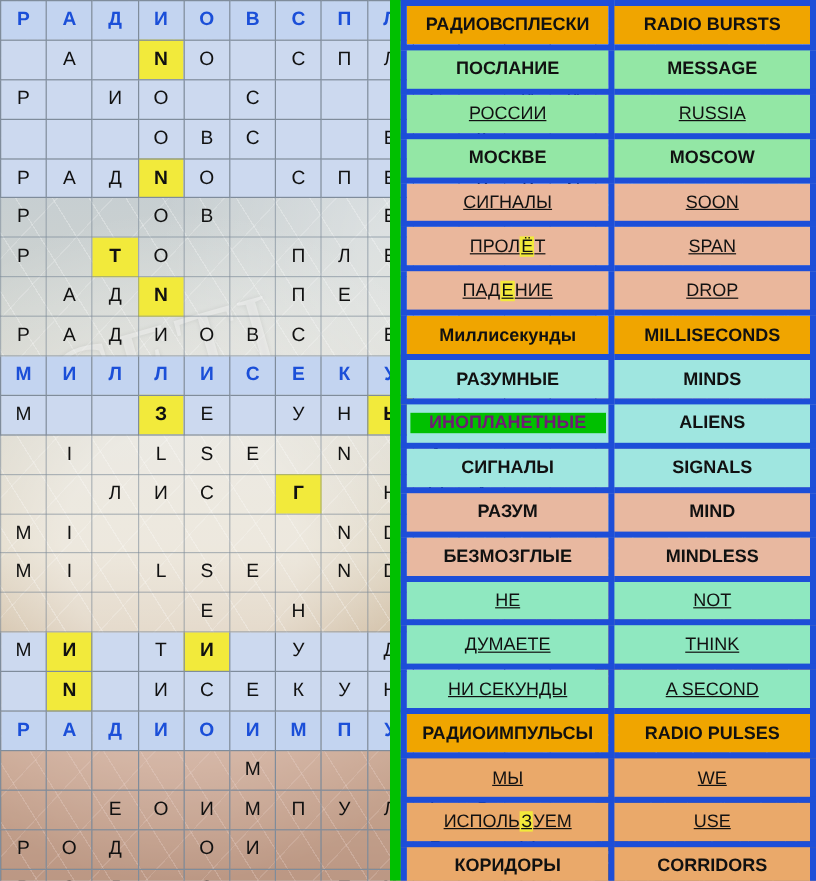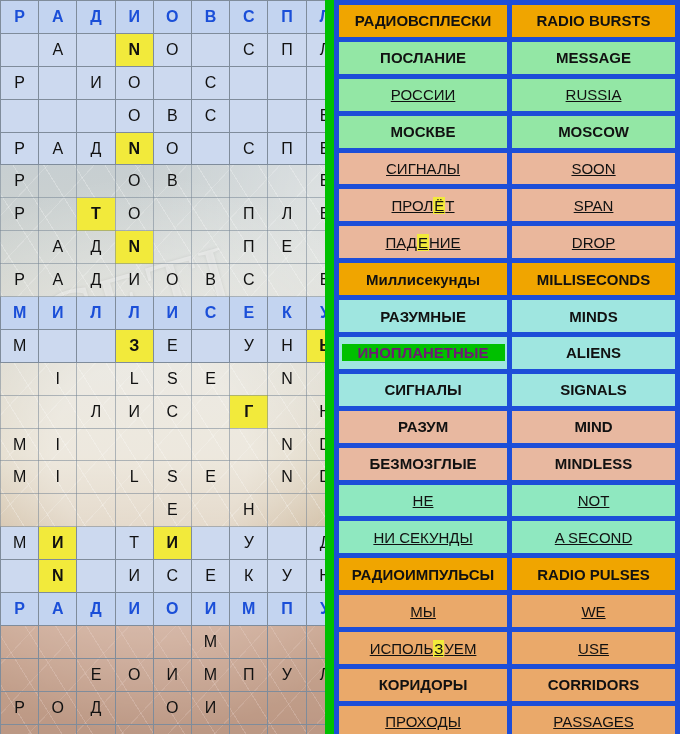--- a/index.html
+++ b/index.html
@@ -505,20 +505,24 @@
         </tr>
         <tr>
           <td class="c1 peach2 t-mag">БЕЗМОЗГЛЫЕ</td>
           <td class="c2 peach2 t-mag">MINDLESS</td>
         </tr>
         <tr>
           <td class="c1 green2 t-dark">НЕ</td>
           <td class="c2 green2 t-dark">NOT</td>
         </tr>
         <tr>
+          <td class="c1 green2 t-dark">ДУМАЕТЕ</td>
+          <td class="c2 green2 t-dark">THINK</td>
+        </tr>
+        <tr>
           <td class="c1 green2 t-dark">НИ СЕКУНДЫ</td>
           <td class="c2 green2 t-dark">A SECOND</td>
         </tr>
         <tr>
           <td class="c1 hdr ">РАДИОИМПУЛЬСЫ</td>
           <td class="c2 hdr ">RADIO PULSES</td>
         </tr>
         <tr>
           <td class="c1 orange t-dark">МЫ</td>
           <td class="c2 orange t-dark">WE</td>

